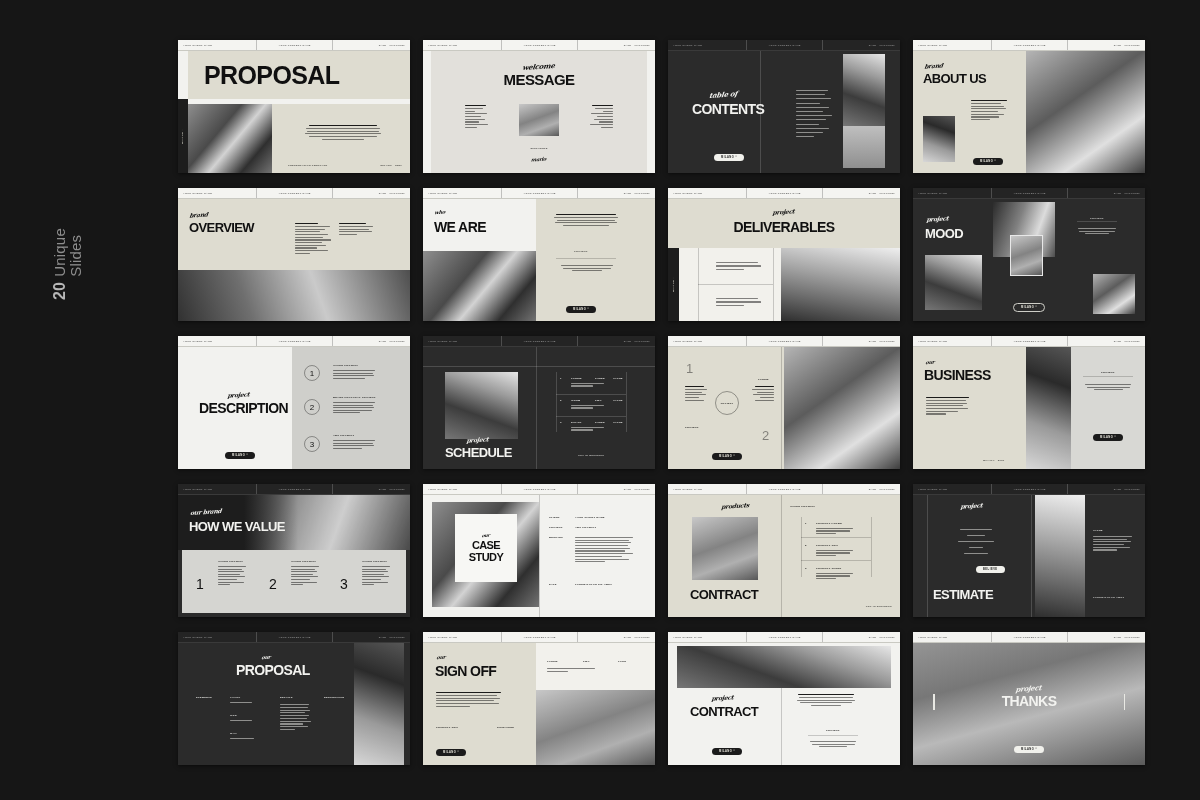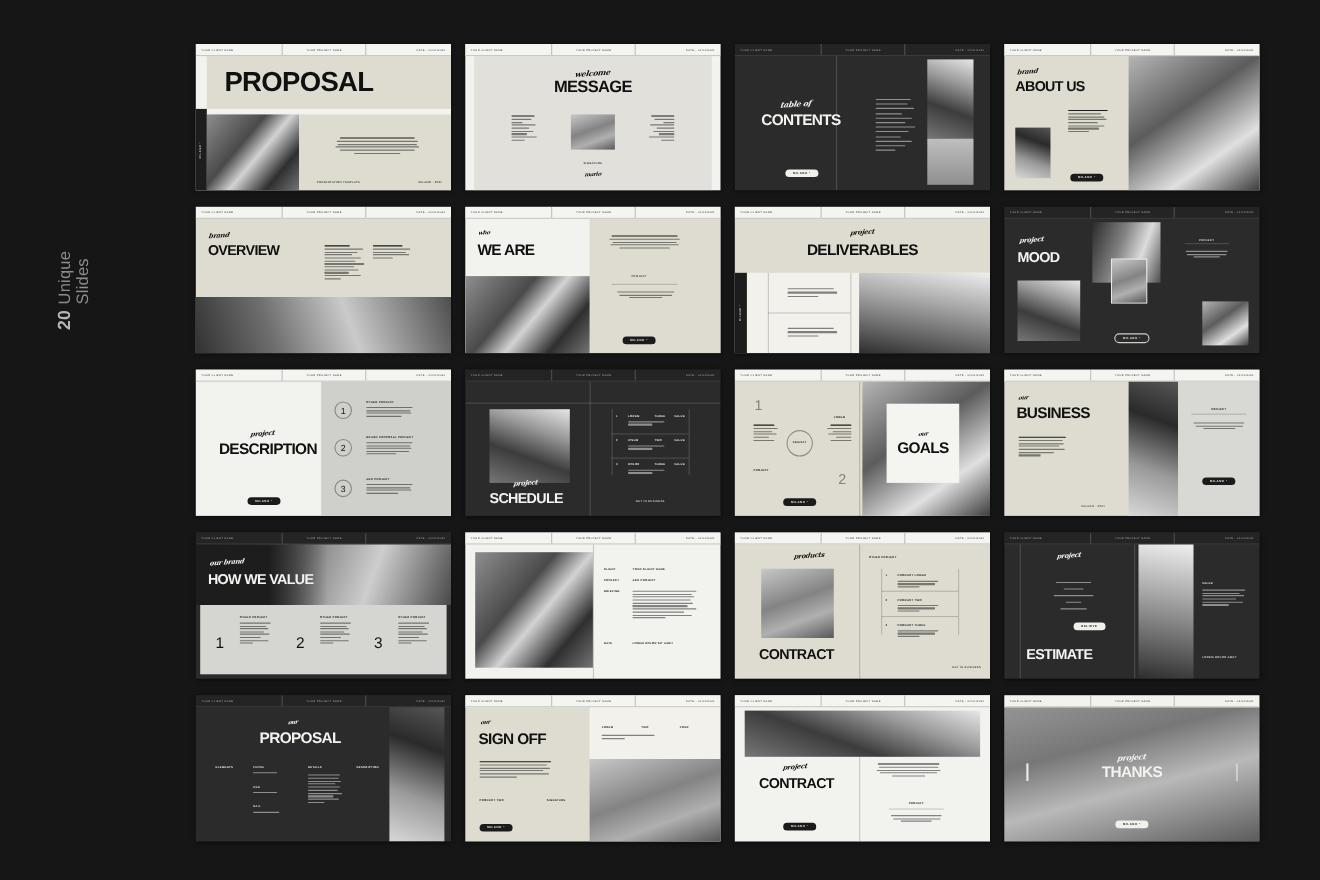--- a/index.html
+++ b/index.html
@@ -456,24 +456,20 @@
       <div class="lines dark-txt" style="position:absolute;left:82px;top:50px;width:24px;gap:1.6px;text-align:right;">
         <i class="lead" style="width:80%;margin-left:auto"></i>
           <i style="width:92%;margin-left:auto"></i>
           <i style="width:70%;margin-left:auto"></i>
         <i style="width:86%;margin-left:auto"></i>
           <i style="width:60%;margin-left:auto"></i>
           <i style="width:78%;margin-left:auto"></i>
       </div>
       <div class="bignum dark-txt" style="position:absolute;left:94px;top:92px;font-size:13px;opacity:.45;">2</div>
       <div class="photo p5" style="left:116px;top:11px;right:0;bottom:0;"></div>
-      <div style="position:absolute;left:138px;top:31px;width:66px;height:72px;background:#f4f4f1;display:flex;flex-direction:column;align-items:center;justify-content:center;gap:3px;">
-        <span class="script dark-txt" style="font-size:5px;">our</span>
-        <span class="bigtitle dark-txt" style="font-size:14px;">GOALS</span>
-      </div>
       <div class="pill pill-dark" style="position:absolute;left:44px;bottom:9px;">MILANO °</div>
     </div>
 
     <div class="slide sl-cream">
       <div class="hdr light">
         <div class="cell c1">YOUR CLIENT NAME</div>
         <div class="cell c2">YOUR PROJECT NAME</div>
         <div class="cell c3">DATE - 01/01/2021</div>
       </div>
       <div class="script dark-txt" style="position:absolute;left:13px;top:23px;font-size:5px;">our</div>
@@ -549,20 +545,24 @@
       </div>
     </div>
 
     <div class="slide sl-white">
       <div class="hdr light">
         <div class="cell c1">YOUR CLIENT NAME</div>
         <div class="cell c2">YOUR PROJECT NAME</div>
         <div class="cell c3">DATE - 01/01/2021</div>
       </div>
       <div class="photo p1" style="left:9px;top:18px;width:107px;height:105px;"></div>
+      <div style="position:absolute;left:32px;top:30px;width:62px;height:68px;background:#f7f7f4;display:flex;flex-direction:column;align-items:center;justify-content:center;gap:2px;">
+        <span class="script dark-txt" style="font-size:4.5px;">our</span>
+        <span class="bigtitle dark-txt" style="font-size:11px;text-align:center;line-height:1.05;">CASE STUDY</span>
+      </div>
       <div class="vline" style="left:116px;top:11px;bottom:0;"></div>
       <div class="micro dark-txt" style="position:absolute;left:126px;top:32px;">CLIENT</div>
       <div class="micro dark-txt" style="position:absolute;left:152px;top:32px;">YOUR CLIENT NAME</div>
       <div class="micro dark-txt" style="position:absolute;left:126px;top:42px;">PROJECT</div>
       <div class="micro dark-txt" style="position:absolute;left:152px;top:42px;">ABC PROJECT</div>
       <div class="micro dark-txt" style="position:absolute;left:126px;top:52px;">BRIEFING</div>
       <div class="lines dark-txt" style="position:absolute;left:152px;top:53px;width:60px;">
         <i style="width:96%"></i>
           <i style="width:90%"></i>
           <i style="width:94%"></i>

